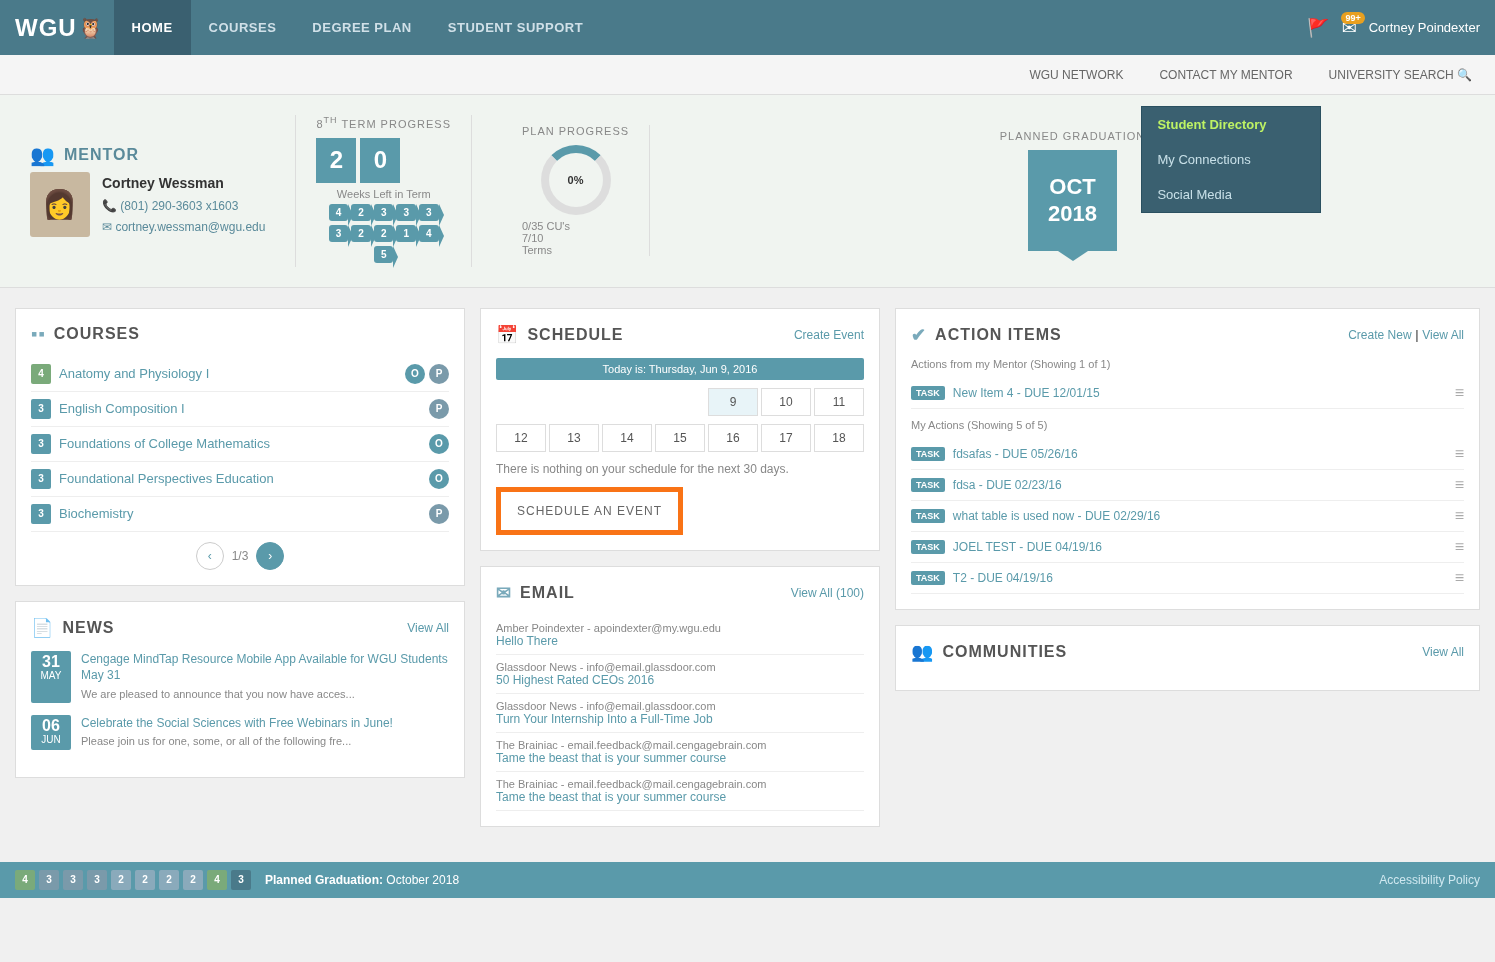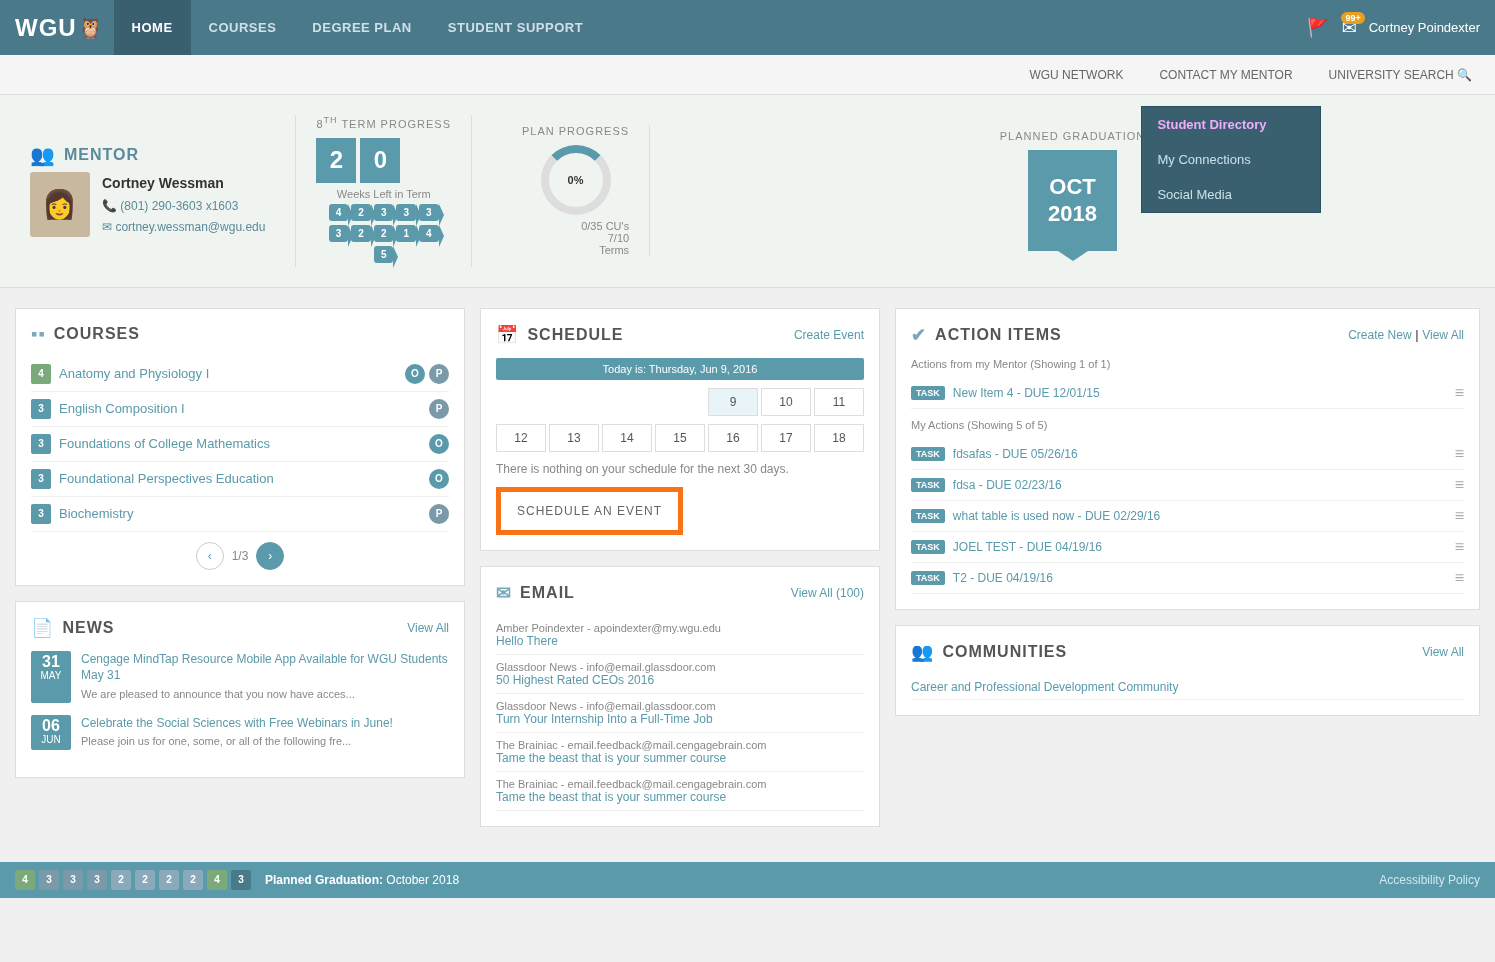--- a/index.html
+++ b/index.html
@@ -110,21 +110,21 @@
       top: 38px;
       left: -10px;
       background: #3a6070;
       color: #fff;
       min-width: 180px;
       z-index: 100;
       border: 1px solid #2a5060;
     }
     .dropdown-header {
       background: #3a6070;
-      color: #f0abfc;
+      color: #bef264;
       padding: 10px 15px;
       font-size: 13px;
       font-weight: bold;
     }
     .dropdown-item {
       padding: 10px 15px;
       cursor: pointer;
       font-size: 13px;
       color: #c8e0e8;
     }
@@ -220,21 +220,21 @@
       position: absolute;
       right: -5px;
       top: 0;
       border-left: 5px solid #5a9aaa;
       border-top: 11px solid transparent;
       border-bottom: 11px solid transparent;
     }
 
     
     .plan-progress {
-      text-align: right;
+      text-align: left;
       padding: 0 20px;
       border-right: 1px solid #ddd;
     }
     .plan-label { font-size: 11px; color: #888; letter-spacing: 1px; margin-bottom: 8px; }
     .donut {
       width: 70px;
       height: 70px;
       border-radius: 50%;
       border: 8px solid #ddd;
       border-top: 8px solid #5a9aaa;
@@ -820,23 +820,20 @@
 
     <div class="widget">
       <div class="widget-header">
         <div class="widget-title">
           <span class="widget-icon">👥</span>
           <span>COMMUNITIES</span>
         </div>
         <a class="widget-link">View All</a>
       </div>
 
-      <div class="community-item">
-        <div class="community-link">Career and Professional Development Community</div>
-      </div>
     </div>
   </div>
 </div>
 
 <div class="footer">
   <div class="footer-badge fb-4">4</div>
   <div class="footer-badge fb-3">3</div>
   <div class="footer-badge fb-3">3</div>
   <div class="footer-badge fb-3">3</div>
   <div class="footer-badge fb-2">2</div>

